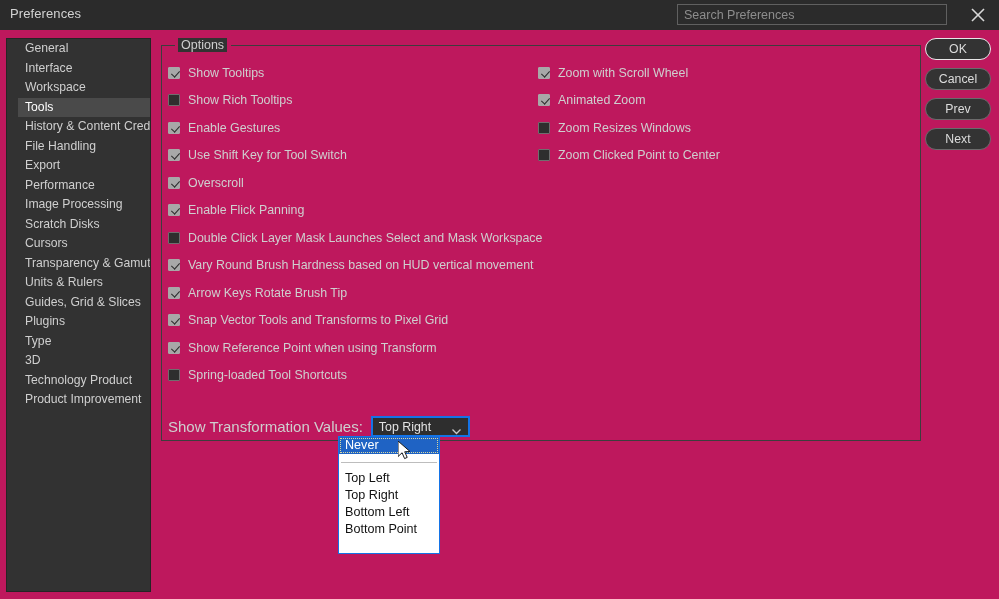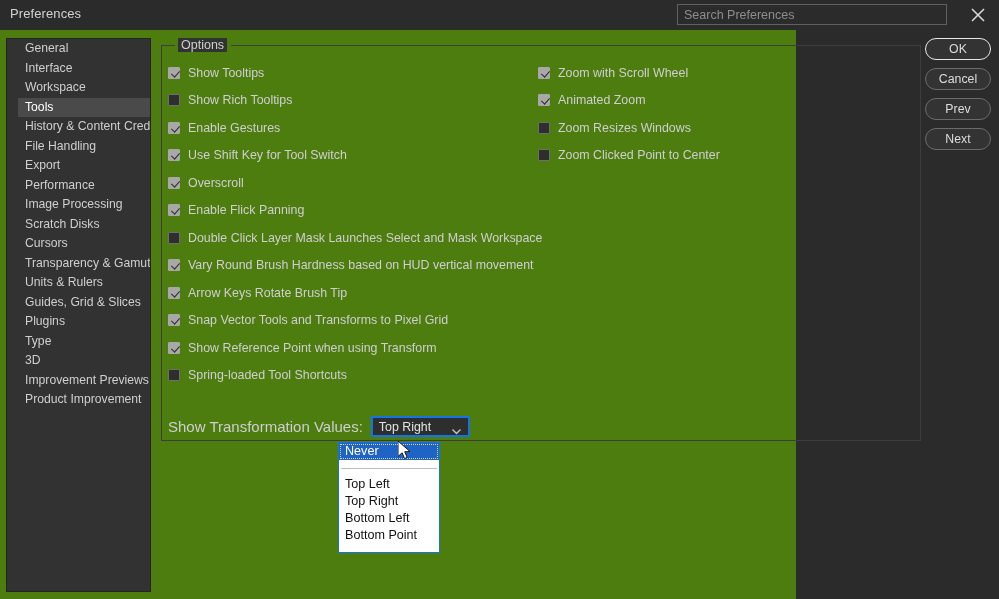--- a/index.html
+++ b/index.html
@@ -4,22 +4,22 @@
 <style>
   * { box-sizing: border-box; margin: 0; padding: 0; }
   html, body {
     width: 999px; height: 599px;
     background: #2b2b2b;
     font-family: "Liberation Sans", sans-serif;
     overflow: hidden;
   }
   #app {
     position: relative;
-    width: 796px; height: 599px;
-    background: #4d7c0f;
+    width: 999px; height: 599px;
+    background: #be185d;
   }
 
   
   .titlebar {
     position: absolute; left: 0; top: 0;
     width: 999px; height: 30px;
     background: #2b2b2b;
   }
   .title-text {
     position: absolute; left: 10px; top: 6px;
@@ -159,22 +159,21 @@
     position: absolute; right: 6px; top: 5px;
   }
 
   
   .dropdown {
     position: absolute; left: 338px; top: 436px;
     width: 102px;
     background: #ffffff;
     border: 1px solid #1473e6;
     z-index: 30;
-    padding-bottom: 8px;
-    margin-top: 6px;
+    padding-bottom: 15px;
   }
   .dd-item {
     height: 17px;
     line-height: 17px;
     padding-left: 6px;
     font-size: 12.6px;
     color: #111111;
     white-space: nowrap;
     cursor: default;
   }
@@ -250,21 +249,21 @@
       <div class="side-item"><span>Performance</span></div>
       <div class="side-item"><span>Image Processing</span></div>
       <div class="side-item"><span>Scratch Disks</span></div>
       <div class="side-item"><span>Cursors</span></div>
       <div class="side-item"><span>Transparency &amp; Gamut</span></div>
       <div class="side-item"><span>Units &amp; Rulers</span></div>
       <div class="side-item"><span>Guides, Grid &amp; Slices</span></div>
       <div class="side-item"><span>Plugins</span></div>
       <div class="side-item"><span>Type</span></div>
       <div class="side-item"><span>3D</span></div>
-      <div class="side-item"><span>Improvement Previews</span></div>
+      <div class="side-item"><span>Technology Product</span></div>
       <div class="side-item"><span>Product Improvement</span></div>
     </div>
 
   <div class="gb-top-left"></div>
   <div class="gb-top-right"></div>
   <div class="groupbox"></div>
   <div class="gb-legend">Options</div>
 
   <div class="col col-left" id="col-left">
       <div class="chk-row">

